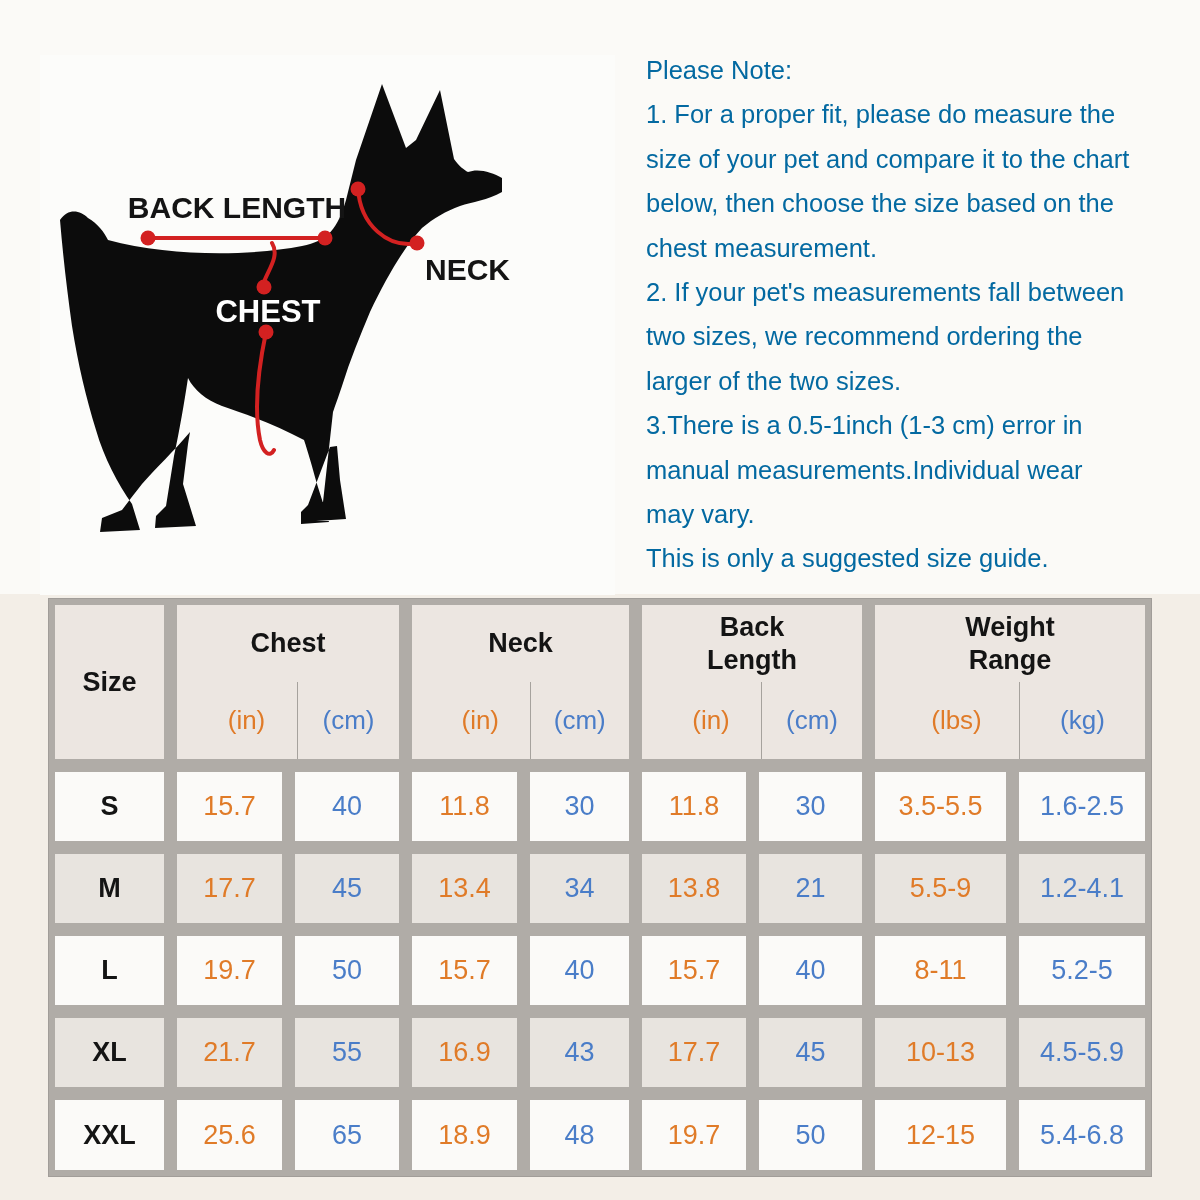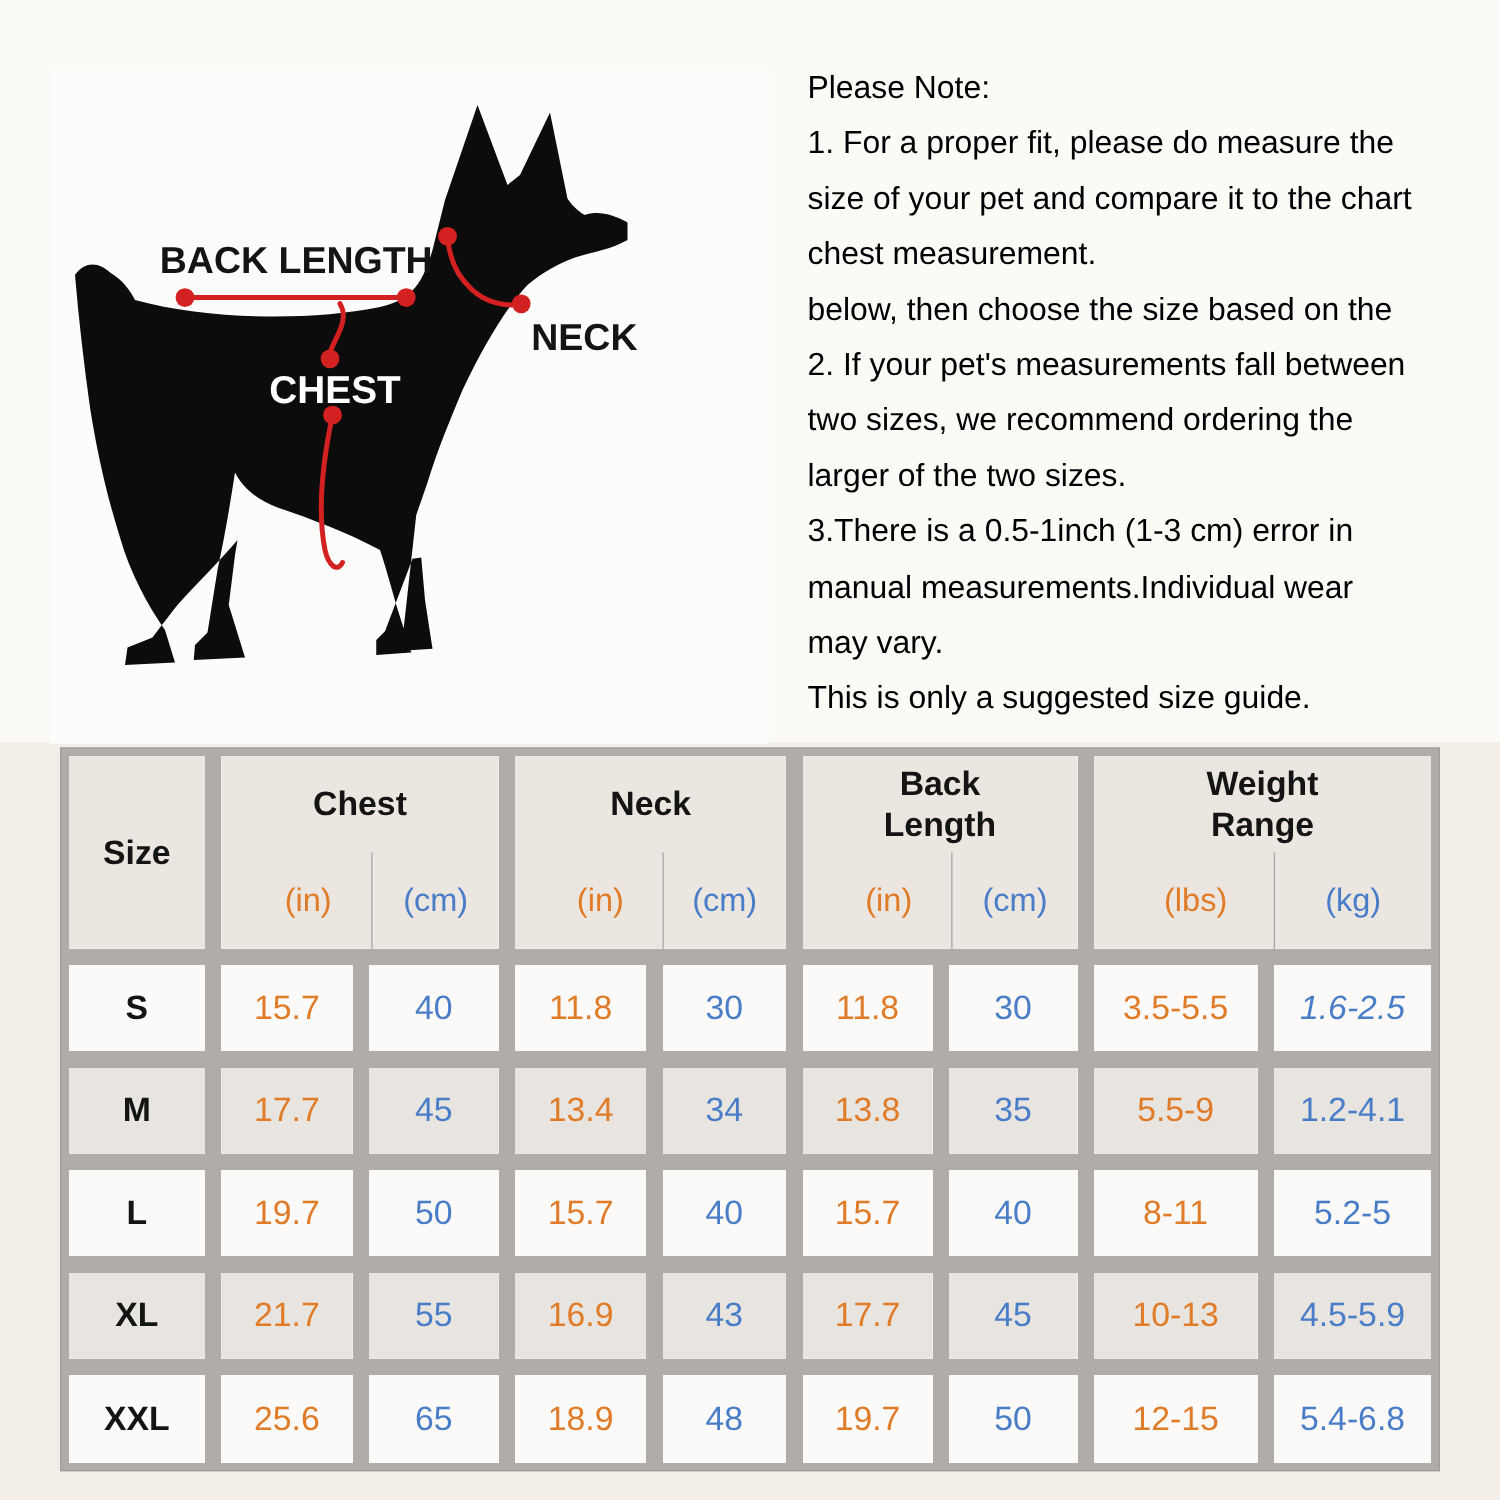--- a/index.html
+++ b/index.html
@@ -13,21 +13,21 @@
   
   .dog-wrap{position:absolute;left:40px;top:55px;width:575px;height:540px;background:#fcfcfa;}
   .dog-svg{position:absolute;left:0;top:5px;}
   .dog-body{fill:#0c0c0c;}
   .red-line{stroke:var(--red,#d32121);stroke-width:4;fill:none;stroke-linecap:round;}
   .red-dot{fill:var(--red,#d32121);}
   .diag-label{font-family:"Liberation Sans","DejaVu Sans",sans-serif;font-weight:bold;font-size:30px;fill:#141414;}
   .diag-label-white{font-family:"Liberation Sans","DejaVu Sans",sans-serif;font-weight:bold;font-size:31px;fill:#ffffff;}
   
   .note{position:absolute;left:646px;top:48px;width:520px;}
-  .note-line{font-size:25.5px;line-height:44.4px;white-space:nowrap;color:#000000;}
+  .note-line{font-size:25.5px;line-height:44.4px;white-space:nowrap;color:#0369a1;}
   
   .size-table{
     position:absolute;left:48px;top:598px;
     display:grid;
     grid-template-columns:121px 117px 116px 117px 111px 116px 115px 143px 138px;
     grid-template-rows:166px 81px 81px 81px 81px 82px;
     gap:1px;
     background:#b0aca7;
     border:1px solid #a19d99;
   }
@@ -125,22 +125,22 @@
     <text class="diag-label" x="197" y="158" text-anchor="middle">BACK LENGTH</text>
     <text class="diag-label" x="385" y="220" text-anchor="start">NECK</text>
     <text class="diag-label-white" x="228" y="262" text-anchor="middle">CHEST</text>
   </svg>
 </div>
 
 <div class="note">
   <div class="note-line">Please Note:</div>
   <div class="note-line">1. For a proper fit, please do measure the</div>
   <div class="note-line">size of your pet and compare it to the chart</div>
+  <div class="note-line">below, then choose the size based on the</div>
   <div class="note-line">chest measurement.</div>
-  <div class="note-line">below, then choose the size based on the</div>
   <div class="note-line">2. If your pet's measurements fall between</div>
   <div class="note-line">two sizes, we recommend ordering the</div>
   <div class="note-line">larger of the two sizes.</div>
   <div class="note-line">3.There is a 0.5-1inch (1-3 cm) error in</div>
   <div class="note-line">manual measurements.Individual wear</div>
   <div class="note-line">may vary.</div>
   <div class="note-line">This is only a suggested size guide.</div>
 </div>
 
 <div class="size-table">
@@ -182,29 +182,29 @@
   </div>
 
   <div class="cell row-a size-col">S</div>
   <div class="cell row-a u-in" style="color: rgb(224, 123, 40);">15.7</div>
   <div class="cell row-a u-cm" style="color: rgb(74, 125, 200);">40</div>
   <div class="cell row-a u-in" style="color: rgb(224, 123, 40);">11.8</div>
   <div class="cell row-a u-cm" style="color: rgb(74, 125, 200);">30</div>
   <div class="cell row-a u-in" style="color: rgb(224, 123, 40);">11.8</div>
   <div class="cell row-a u-cm" style="color: rgb(74, 125, 200);">30</div>
   <div class="cell row-a u-in" style="color: rgb(224, 123, 40);">3.5-5.5</div>
-  <div class="cell row-a u-cm" style="color: rgb(74, 125, 200); font-style: italic;">1.6-2.5</div>
+  <div class="cell row-a u-cm" style="color: rgb(74, 125, 200);">1.6-2.5</div>
 
   <div class="cell row-b size-col">M</div>
   <div class="cell row-b u-in" style="color: rgb(224, 123, 40);">17.7</div>
   <div class="cell row-b u-cm" style="color: rgb(74, 125, 200);">45</div>
   <div class="cell row-b u-in" style="color: rgb(224, 123, 40);">13.4</div>
   <div class="cell row-b u-cm" style="color: rgb(74, 125, 200);">34</div>
   <div class="cell row-b u-in" style="color: rgb(224, 123, 40);">13.8</div>
-  <div class="cell row-b u-cm" style="color: rgb(74, 125, 200);">35</div>
+  <div class="cell row-b u-cm" style="color: rgb(74, 125, 200);">21</div>
   <div class="cell row-b u-in" style="color: rgb(224, 123, 40);">5.5-9</div>
   <div class="cell row-b u-cm" style="color: rgb(74, 125, 200);">1.2-4.1</div>
 
   <div class="cell row-a size-col">L</div>
   <div class="cell row-a u-in" style="color: rgb(224, 123, 40);">19.7</div>
   <div class="cell row-a u-cm" style="color: rgb(74, 125, 200);">50</div>
   <div class="cell row-a u-in" style="color: rgb(224, 123, 40);">15.7</div>
   <div class="cell row-a u-cm" style="color: rgb(74, 125, 200);">40</div>
   <div class="cell row-a u-in" style="color: rgb(224, 123, 40);">15.7</div>
   <div class="cell row-a u-cm" style="color: rgb(74, 125, 200);">40</div>

